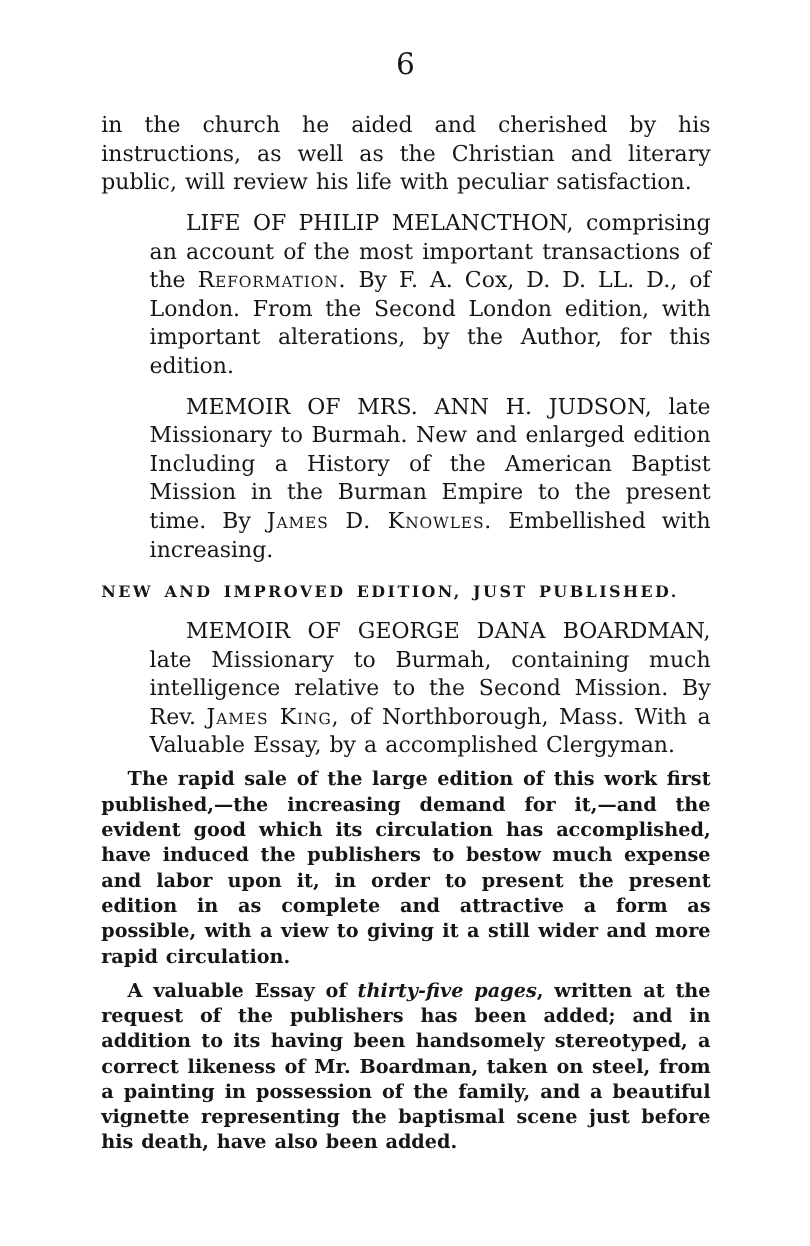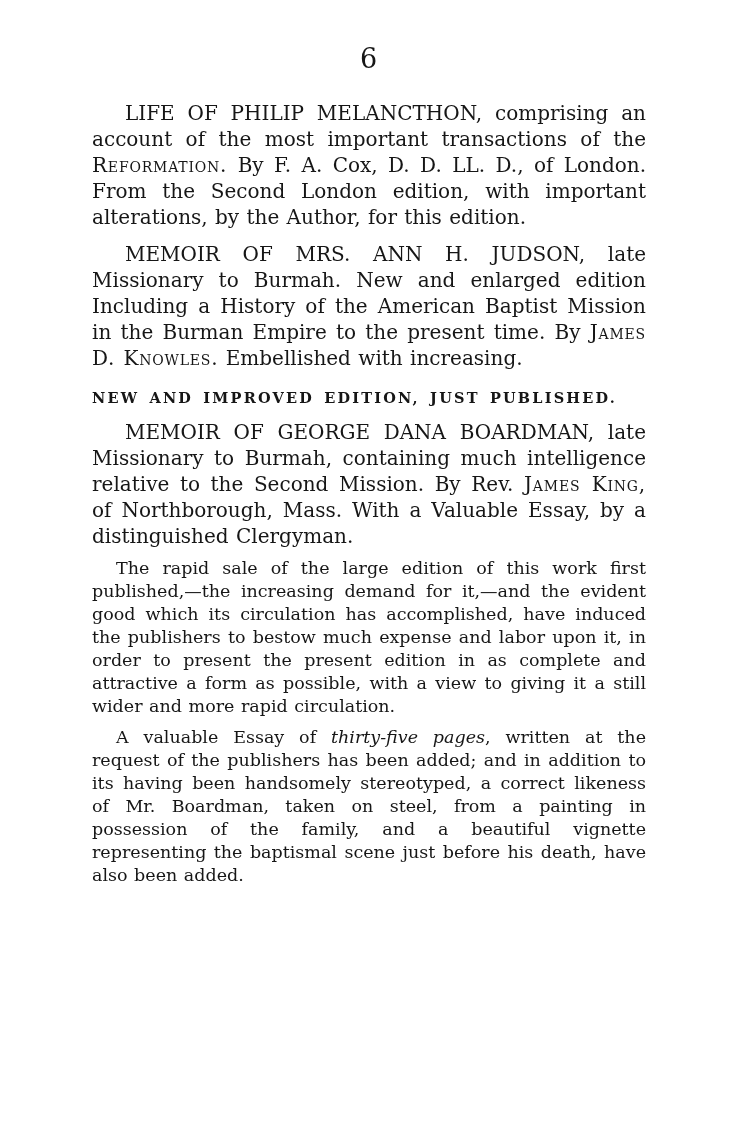--- a/index.html
+++ b/index.html
@@ -37,52 +37,55 @@
     font-size: 20px;
     line-height: 26px;
     word-spacing: 1px;
   }
   p.body {
     text-indent: 0;
   }
   p.entry {
     text-indent: 33px;
     margin-top: 11px;
+    margin-left: 44px;
   }
   p.heading {
     text-align: left;
     text-indent: 0;
     font-size: 14.5px;
     line-height: 20px;
     letter-spacing: 2.2px;
     word-spacing: 3px;
     font-weight: bold;
     margin-top: 17px;
     margin-bottom: 2px;
   }
   p.small {
     font-size: 17.5px;
     line-height: 23px;
     text-indent: 24px;
     margin-top: 8px;
+    font-weight: bold;
   }
   span.smallcaps {
     font-variant: small-caps;
     letter-spacing: 0.8px;
   }
   span.italic {
     font-style: italic;
   }
 </style>
 </head>
 <body>
 
 <div class="page">
   <div class="page-number">6</div>
   <div class="text-block" id="text-block">
+      <p class="para body"><span>in the church he aided and cherished by his instructions, as well as the Christian and literary public, will review his life with peculiar satisfaction.</span></p>
       <p class="para entry"><span>LIFE OF PHILIP MELANCTHON, comprising an account of the most important transactions of the </span><span class="smallcaps">Reformation.</span><span> By F. A. Cox, D. D. LL. D., of London. From the Second London edition, with important alterations, by the Author, for this edition.</span></p>
       <p class="para entry"><span>MEMOIR OF MRS. ANN H. JUDSON, late Missionary to Burmah. New and enlarged edition Including a History of the American Baptist Mission in the Burman Empire to the present time. By </span><span class="smallcaps">James D. Knowles.</span><span> Embellished with increasing.</span></p>
       <p class="para heading"><span>NEW AND IMPROVED EDITION, JUST PUBLISHED.</span></p>
-      <p class="para entry"><span>MEMOIR OF GEORGE DANA BOARDMAN, late Missionary to Burmah, containing much intelligence relative to the Second Mission. By Rev. </span><span class="smallcaps">James King,</span><span> of Northborough, Mass. With a Valuable Essay, by a distinguished Clergyman.</span></p>
+      <p class="para entry"><span>MEMOIR OF GEORGE DANA BOARDMAN, late Missionary to Burmah, containing much intelligence relative to the Second Mission. By Rev. </span><span class="smallcaps">James King,</span><span> of Northborough, Mass. With a Valuable Essay, by a accomplished Clergyman.</span></p>
       <p class="para small"><span>The rapid sale of the large edition of this work first published,—the increasing demand for it,—and the evident good which its circulation has accomplished, have induced the publishers to bestow much expense and labor upon it, in order to present the present edition in as complete and attractive a form as possible, with a view to giving it a still wider and more rapid circulation.</span></p>
       <p class="para small"><span>A valuable Essay of </span><span class="italic">thirty-five pages</span><span>, written at the request of the publishers has been added; and in addition to its having been handsomely stereotyped, a correct likeness of Mr. Boardman, taken on steel, from a painting in possession of the family, and a beautiful vignette representing the baptismal scene just before his death, have also been added.</span></p>
     </div>
 </div>
 
 </body></html>

